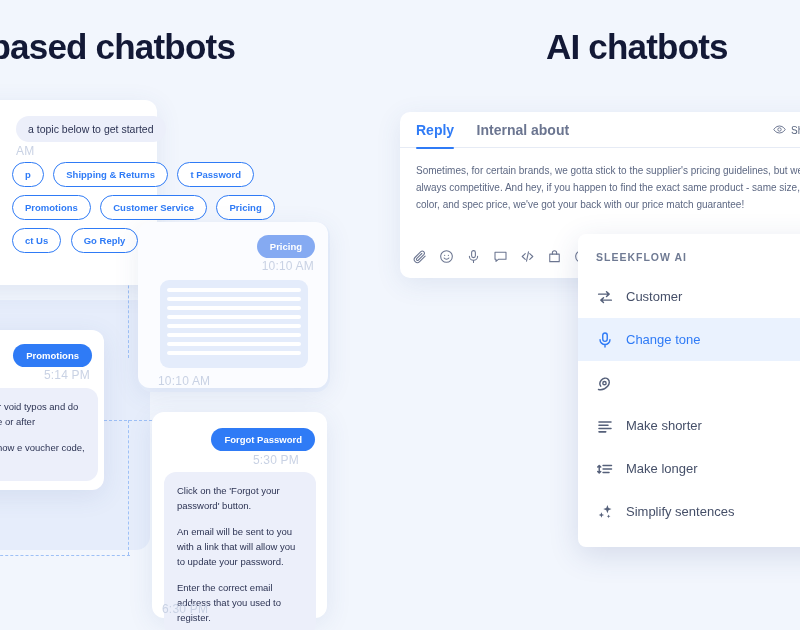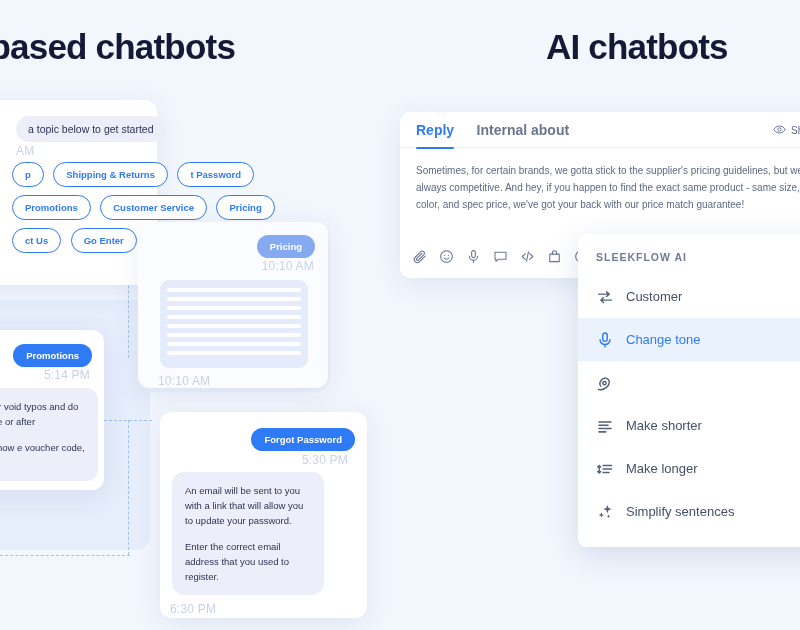--- a/index.html
+++ b/index.html
@@ -92,23 +92,23 @@
     background: #eceffa; color: #2c3353;
     border-radius: 12px;
     padding: 11px 13px;
     font-size: 9.5px;
     line-height: 15px;
   }
   #promo-bot { left: 12px; top: 58px; width: 190px; }
   #promo-bot p + p { margin-top: 11px; }
 
   
-  #card-pw { left: 152px; top: 412px; width: 207px; height: 206px; margin-left: 8px; }
+  #card-pw { left: 152px; top: 412px; width: 175px; height: 206px; }
   #pw-bubble { right: 12px; top: 16px; background:#2f7bf6; }
-  #ts-pw { right: 19px; top: 41px; }
+  #ts-pw { right: 28px; top: 41px; }
   #pw-bot { left: 12px; top: 60px; width: 152px; }
   #pw-bot p + p { margin-top: 11px; }
   #ts-pw-2 { left: 10px; top: 190px; }
 
   
   .dash-v {
     position: absolute;
     border-left: 1.4px dashed #9ec0f6;
     width: 0;
   }
@@ -219,21 +219,21 @@
     <div class="bot-intro">a topic below to get started</div>
     <div class="ts" id="ts-intro">AM</div>
     <div class="chip-wrap">
       <span class="chip">p</span>
       <span class="chip">Shipping &amp; Returns</span>
       <span class="chip">t Password</span>
       <span class="chip">Promotions</span>
       <span class="chip">Customer Service</span>
       <span class="chip">Pricing</span>
       <span class="chip">ct Us</span>
-      <span class="chip">Go Enter</span>
+      <span class="chip">Go Reply</span>
     </div>
   </div>
 
   <div class="card" id="card-pricing">
     <div class="bubble-user" id="pricing-bubble">Pricing</div>
     <div class="ts" id="ts-pricing">10:10 AM</div>
     <div class="skeleton">
       <div class="skel-line"></div>
         <div class="skel-line"></div>
         <div class="skel-line"></div>
@@ -252,20 +252,21 @@
     <div class="bubble-bot" id="promo-bot">
       <p>l paste the voucher void typos and do not r spaces before or after</p>
       <p>information about how e voucher code, click</p>
     </div>
   </div>
 
   <div class="card" id="card-pw">
     <div class="bubble-user" id="pw-bubble">Forgot Password</div>
     <div class="ts" id="ts-pw">5:30 PM</div>
     <div class="bubble-bot" id="pw-bot">
+      <p>Click on the 'Forgot your password' button.</p>
       <p>An email will be sent to you with a link that will allow you to update your password.</p>
       <p>Enter the correct email address that you used to register.</p>
     </div>
     <div class="ts" id="ts-pw-2">6:30 PM</div>
   </div>
 
   <div id="composer">
     <div class="tabbar">
       <span class="tab active">Reply</span>
       <span class="tab">Internal about</span>

